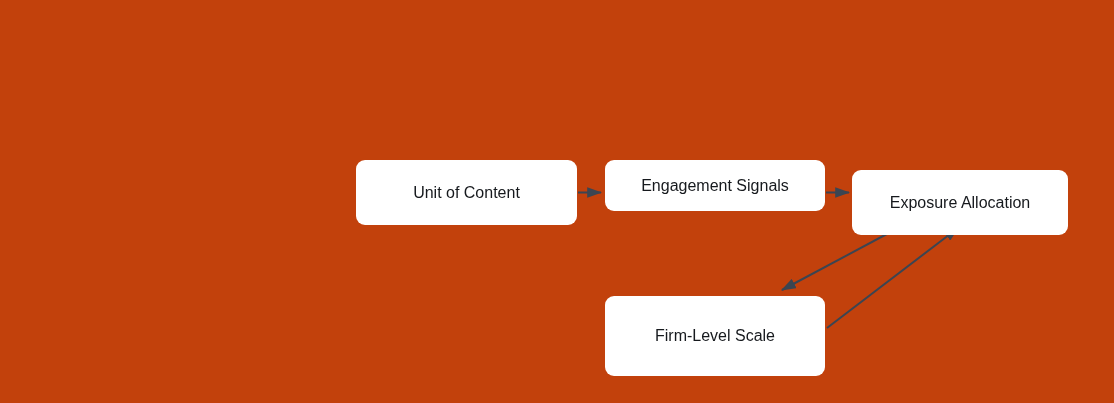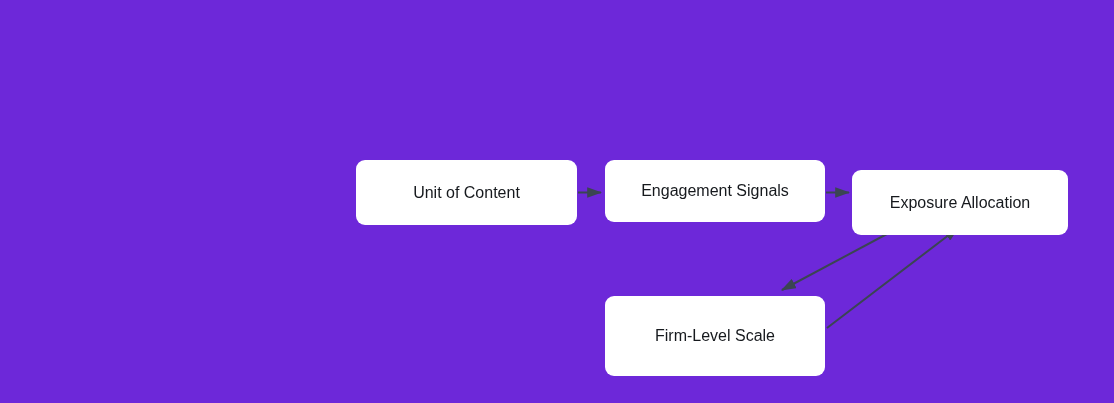--- a/index.html
+++ b/index.html
@@ -4,21 +4,21 @@
 <style>
   html, body {
     margin: 0;
     padding: 0;
     background: #000000;
   }
   .canvas {
     position: relative;
     width: 1114px;
     height: 403px;
-    background: #6d28d9;
+    background: #c2410c;
     font-family: "Liberation Sans", "DejaVu Sans", sans-serif;
     overflow: hidden;
   }
   .edges-layer {
     position: absolute;
     left: 0;
     top: 0;
     width: 1114px;
     height: 403px;
   }
@@ -32,21 +32,21 @@
     box-sizing: border-box;
   }
   .node .label {
     color: #16191d;
     font-size: 16px;
     line-height: 1.2;
     text-align: center;
     white-space: nowrap;
   }
   .node-unit      { left: 356px; top: 160px; width: 221px; height: 65px; }
-  .node-engage    { left: 605px; top: 160px; width: 220px; height: 62px; }
+  .node-engage    { left: 605px; top: 160px; width: 220px; height: 51px; }
   .node-exposure  { left: 852px; top: 160px; width: 216px; height: 65px; margin-top: 10px; }
   .node-firm      { left: 605px; top: 296px; width: 220px; height: 80px; }
 </style>
 </head>
 <body>
 
 <div class="canvas">
 
   <svg class="edges-layer" width="1114" height="403" viewBox="0 0 1114 403" xmlns="http://www.w3.org/2000/svg">
     <defs>

